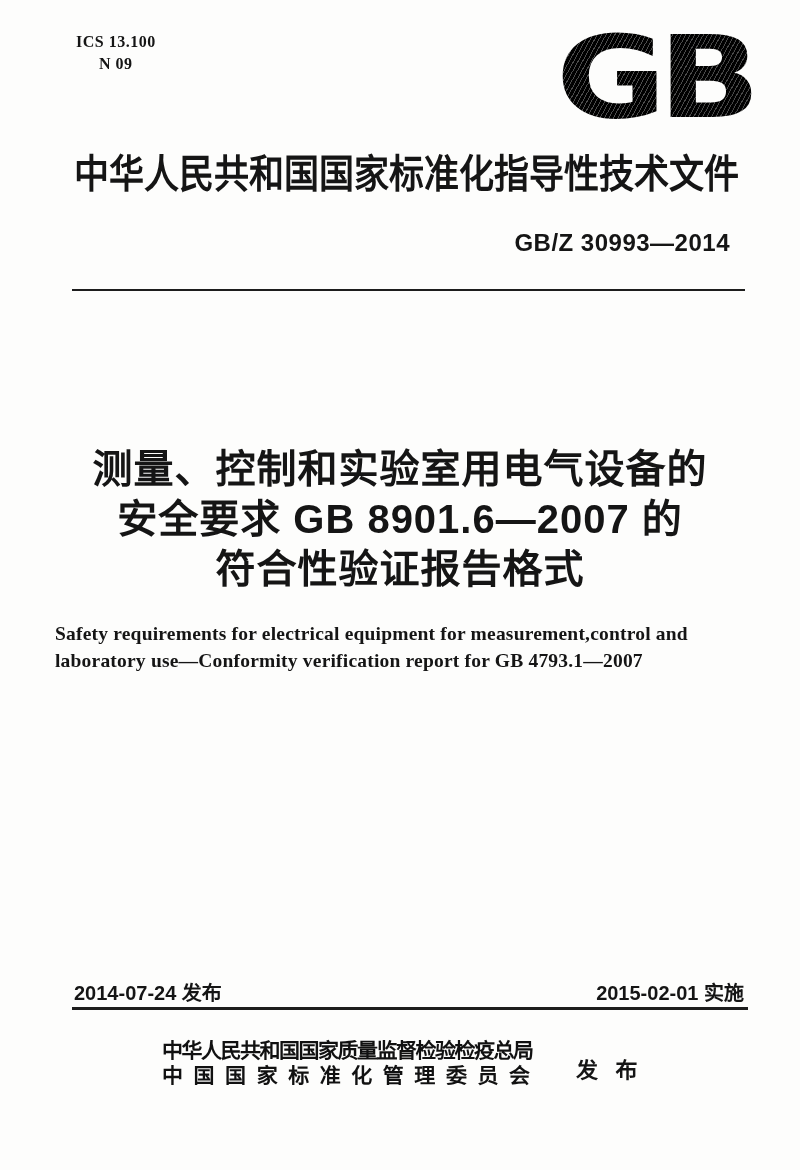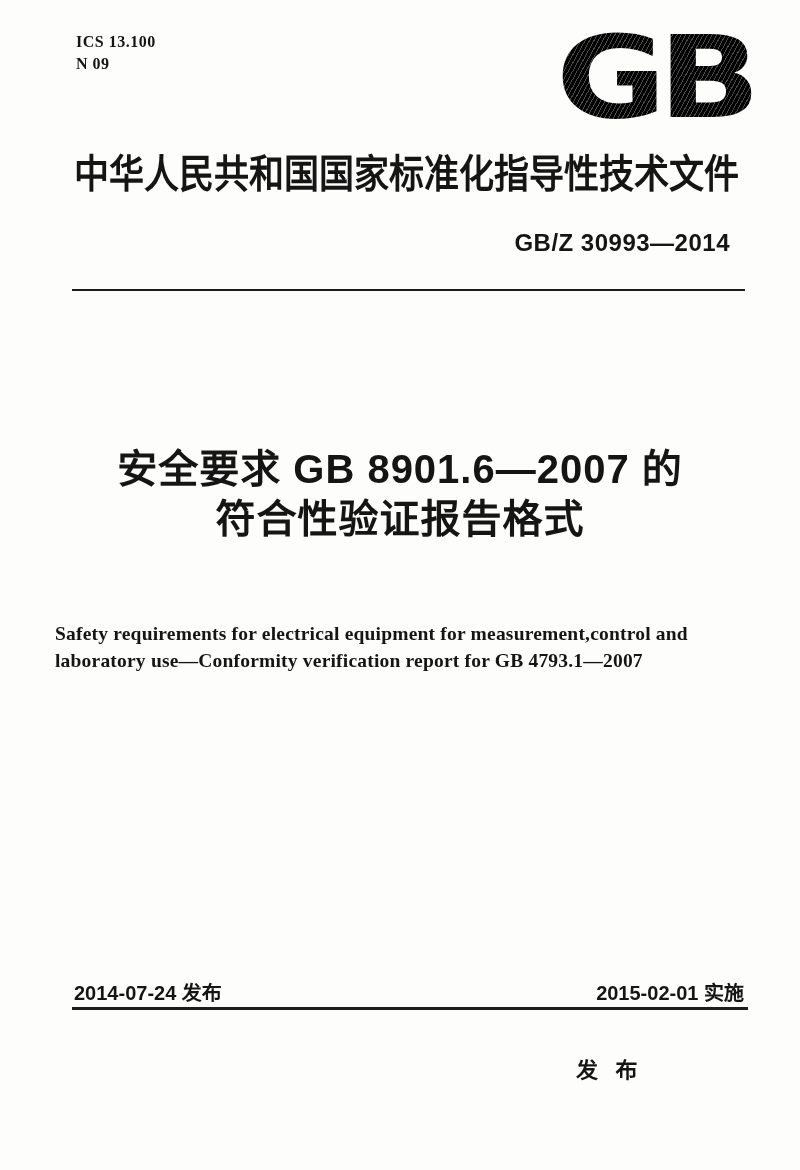--- a/index.html
+++ b/index.html
@@ -21,20 +21,21 @@
   .ics-block {
     position: absolute;
     left: 76px;
     top: 33px;
     font-family: "Liberation Serif", serif;
     font-weight: bold;
     font-size: 16px;
     line-height: 17px;
     letter-spacing: 0.5px;
     white-space: nowrap;
+    text-align: center;
   }
   .ics-block .ics-line + .ics-line { margin-top: 5px; }
 
   
   .gb-logo {
     position: absolute;
     top: 30px;
     right: 48px;
     font-family: "DejaVu Sans", sans-serif;
     font-weight: 900;
@@ -189,32 +190,37 @@
 
   <div class="gb-logo">GB</div>
 
   <div class="doc-type">中华人民共和国国家标准化指导性技术文件</div>
 
   <div class="std-num">GB/Z 30993—2014</div>
 
   <div class="rule rule-top"></div>
 
   <div class="title-cn">
+    <div>测量、控制和实验室用电气设备的</div>
     <div>安全要求 GB 8901.6—2007 的</div>
     <div>符合性验证报告格式</div>
   </div>
 
   <div class="title-en">
     <div>Safety requirements for electrical equipment for measurement,control and</div>
     <div>laboratory use—Conformity verification report for GB 4793.1—2007</div>
   </div>
 
   <div class="date-row">
     <span>2014-07-24 发布</span>
     <span>2015-02-01 实施</span>
   </div>
 
   <div class="rule rule-bottom"></div>
 
+  <div class="issuer-block">
+    <div class="issuer-line-1">中华人民共和国国家质量监督检验检疫总局</div>
+    <div class="issuer-line-2">中国国家标准化管理委员会</div>
+  </div>
 
   <div class="publish-label">发 布</div>
 
 </div>
 
 </body></html>

